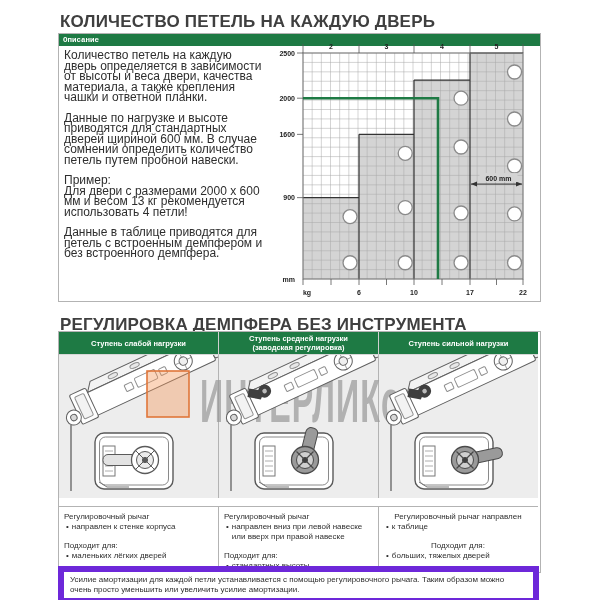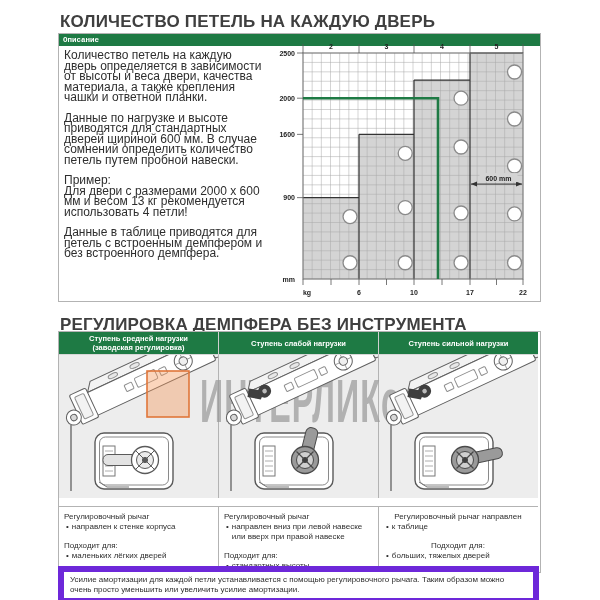--- a/index.html
+++ b/index.html
@@ -187,26 +187,26 @@
     </svg>
 </div>
 
 <div class="sec-title" style="top:315px">РЕГУЛИРОВКА ДЕМПФЕРА БЕЗ ИНСТРУМЕНТА</div>
 
 <div class="watermark">ИНТЕРЛИКо</div>
 
 <div class="adj-table">
 
   <div class="hdr-cell">
+    <span>Ступень слабой нагрузки</span>
+    <span></span>
+  </div>
+  <div class="hdr-cell">
     <span>Ступень средней нагрузки</span>
     <span>(заводская регулировка)</span>
-  </div>
-  <div class="hdr-cell">
-    <span>Ступень слабой нагрузки</span>
-    <span></span>
   </div>
   <div class="hdr-cell">
     <span>Ступень сильной нагрузки</span>
     <span></span>
   </div>
 
   <div class="img-cell">
     <svg width="159" height="141" viewBox="0 0 159 141">
       <g transform="translate(30,50) rotate(-25)">
           <use href="#hinge-iso" xlink:href="#hinge-iso"></use>

